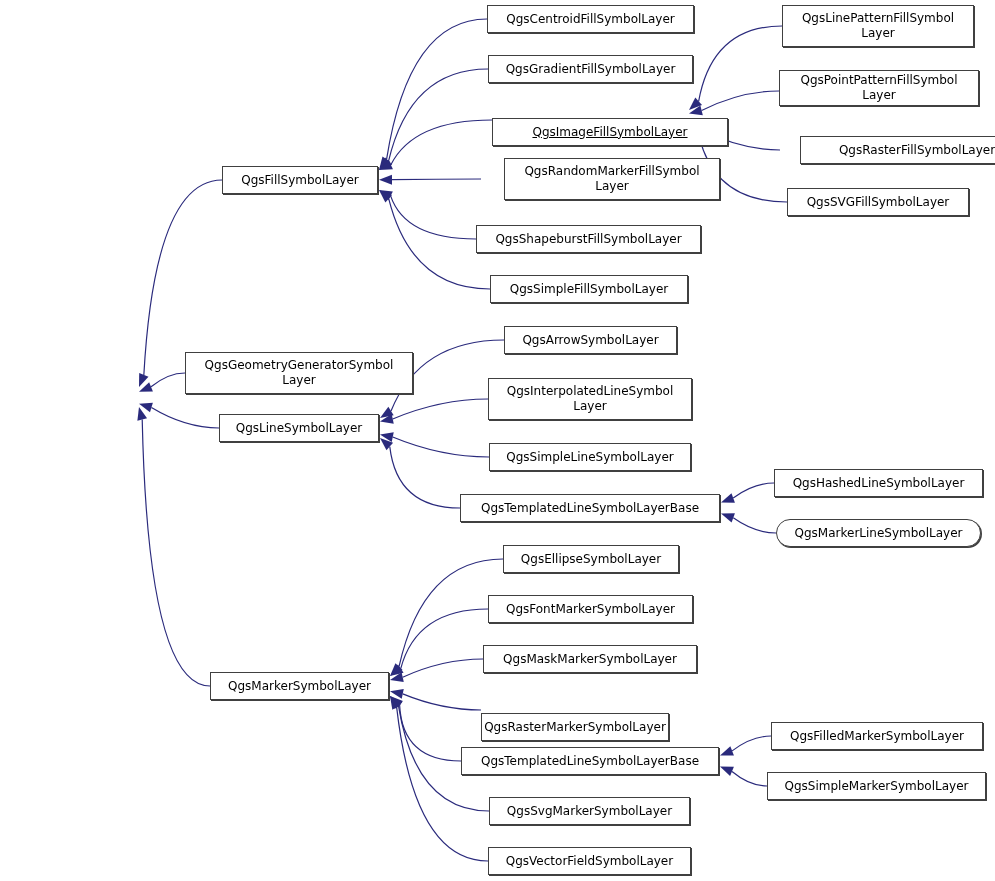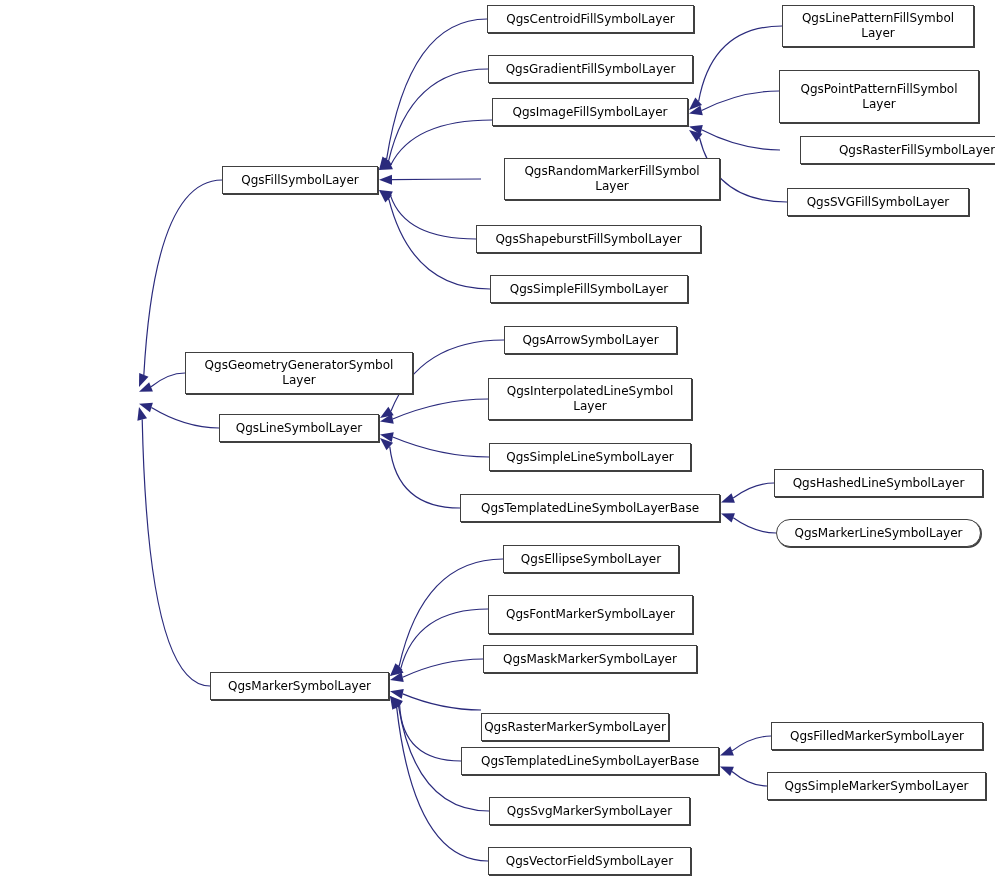--- a/index.html
+++ b/index.html
@@ -85,44 +85,44 @@
       <path d="M 488 861 Q 414.31928443119784 861 396.6385688623957 707.1771822683193" fill="none" stroke="#2a2a7c" stroke-width="1.2"></path>
       <polygon points="390,696 400.93748511944153,704.6238865520132 392.33965260534984,709.7304779846253" fill="#2a2a7c"></polygon>
       <path d="M 771 736 Q 751.571336926532 736 732.1426738530641 750.8572129385343" fill="none" stroke="#2a2a7c" stroke-width="1.2"></path>
       <polygon points="720,755.5 730.3569865217312,746.1869537642789 733.9283611843971,755.5274721127897" fill="#2a2a7c"></polygon>
       <path d="M 767 786 Q 749.503772429333 786 732.007544858666 771.4818537179572" fill="none" stroke="#2a2a7c" stroke-width="1.2"></path>
       <polygon points="720,766.5 733.9236424424957,766.8635672338548 730.0914472748364,776.1001402020595" fill="#2a2a7c"></polygon>
     </svg>
     <div class="node" style="left: 222px; top: 166px; width: 156px; height: 28px;">QgsFillSymbolLayer</div>
     <div class="node" style="left: 487px; top: 5px; width: 207px; height: 28px;">QgsCentroidFillSymbolLayer</div>
     <div class="node" style="left: 488px; top: 55px; width: 205px; height: 28px;">QgsGradientFillSymbolLayer</div>
-    <div class="node" style="left: 492px; top: 98px; width: 196px; height: 28px;">QgsImageFillSymbolLayer</div>
+    <div class="node" style="left: 492px; top: 118px; width: 236px; height: 28px; text-decoration: underline;">QgsImageFillSymbolLayer</div>
     <div class="node" style="left: 481px; top: 158px; width: 216px; height: 42px; margin-left: 23px;">QgsRandomMarkerFillSymbol
 Layer</div>
     <div class="node" style="left: 476px; top: 225px; width: 225px; height: 28px;">QgsShapeburstFillSymbolLayer</div>
     <div class="node" style="left: 490px; top: 275px; width: 198px; height: 28px;">QgsSimpleFillSymbolLayer</div>
     <div class="node" style="left: 782px; top: 5px; width: 192px; height: 42px;">QgsLinePatternFillSymbol
 Layer</div>
-    <div class="node" style="left: 779px; top: 70px; width: 200px; height: 53px;">QgsPointPatternFillSymbol
+    <div class="node" style="left: 779px; top: 70px; width: 200px; height: 36px;">QgsPointPatternFillSymbol
 Layer</div>
     <div class="node" style="left: 800px; top: 136px; width: 234px; height: 28px;">QgsRasterFillSymbolLayer</div>
     <div class="node" style="left: 787px; top: 188px; width: 182px; height: 28px;">QgsSVGFillSymbolLayer</div>
     <div class="node" style="left: 185px; top: 352px; width: 228px; height: 42px;">QgsGeometryGeneratorSymbol
 Layer</div>
     <div class="node" style="left: 219px; top: 414px; width: 160px; height: 28px;">QgsLineSymbolLayer</div>
     <div class="node" style="left: 504px; top: 326px; width: 173px; height: 28px;">QgsArrowSymbolLayer</div>
     <div class="node" style="left: 488px; top: 378px; width: 204px; height: 42px;">QgsInterpolatedLineSymbol
 Layer</div>
     <div class="node" style="left: 489px; top: 443px; width: 202px; height: 28px;">QgsSimpleLineSymbolLayer</div>
     <div class="node" style="left: 460px; top: 494px; width: 260px; height: 28px;">QgsTemplatedLineSymbolLayerBase</div>
     <div class="node" style="left: 774px; top: 469px; width: 209px; height: 28px;">QgsHashedLineSymbolLayer</div>
     <div class="node" style="left: 776px; top: 519px; width: 205px; height: 28px; border-radius: 14px;">QgsMarkerLineSymbolLayer</div>
     <div class="node" style="left: 210px; top: 672px; width: 179px; height: 28px;">QgsMarkerSymbolLayer</div>
     <div class="node" style="left: 503px; top: 545px; width: 176px; height: 28px;">QgsEllipseSymbolLayer</div>
-    <div class="node" style="left: 488px; top: 595px; width: 205px; height: 39px;">QgsFontMarkerSymbolLayer</div>
+    <div class="node" style="left: 488px; top: 595px; width: 205px; height: 28px;">QgsFontMarkerSymbolLayer</div>
     <div class="node" style="left: 483px; top: 645px; width: 214px; height: 28px;">QgsMaskMarkerSymbolLayer</div>
     <div class="node" style="left: 481px; top: 696px; width: 188px; height: 28px; margin-top: 17px;">QgsRasterMarkerSymbolLayer</div>
     <div class="node" style="left: 461px; top: 747px; width: 258px; height: 28px;">QgsTemplatedLineSymbolLayerBase</div>
     <div class="node" style="left: 489px; top: 797px; width: 201px; height: 28px;">QgsSvgMarkerSymbolLayer</div>
     <div class="node" style="left: 488px; top: 847px; width: 203px; height: 28px;">QgsVectorFieldSymbolLayer</div>
     <div class="node" style="left: 771px; top: 722px; width: 212px; height: 28px;">QgsFilledMarkerSymbolLayer</div>
     <div class="node" style="left: 767px; top: 772px; width: 219px; height: 28px;">QgsSimpleMarkerSymbolLayer</div>
   </div>
 
 </body></html>

